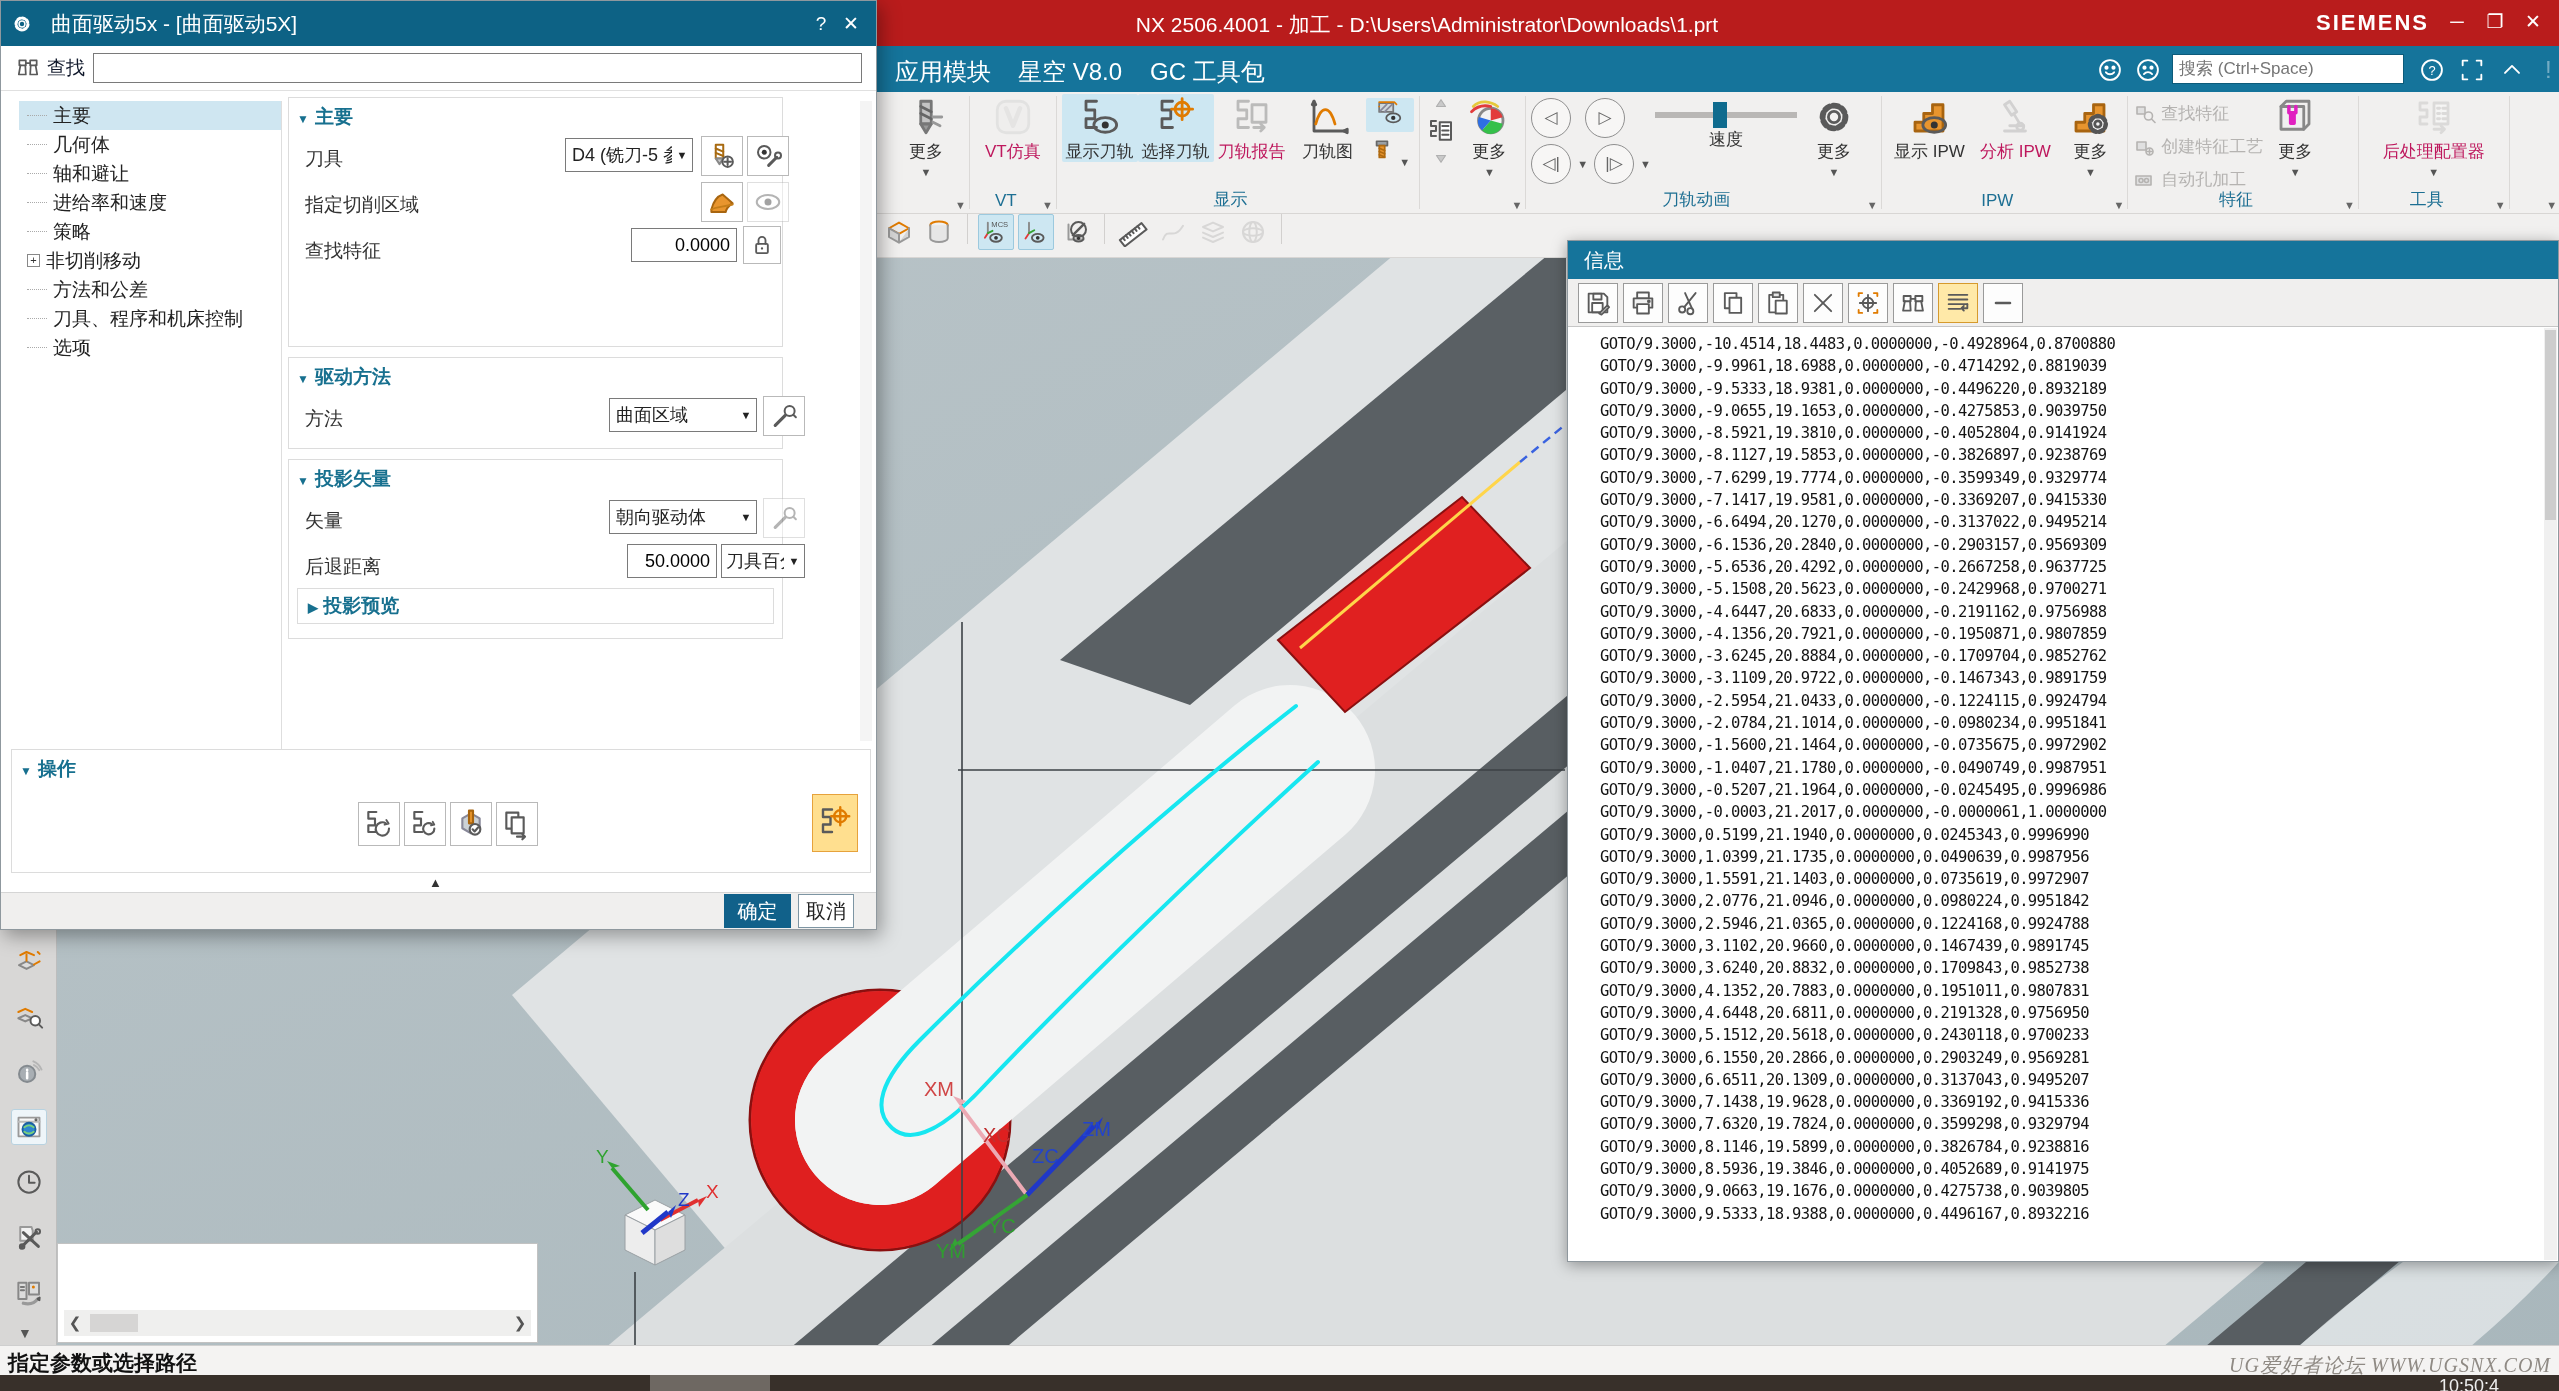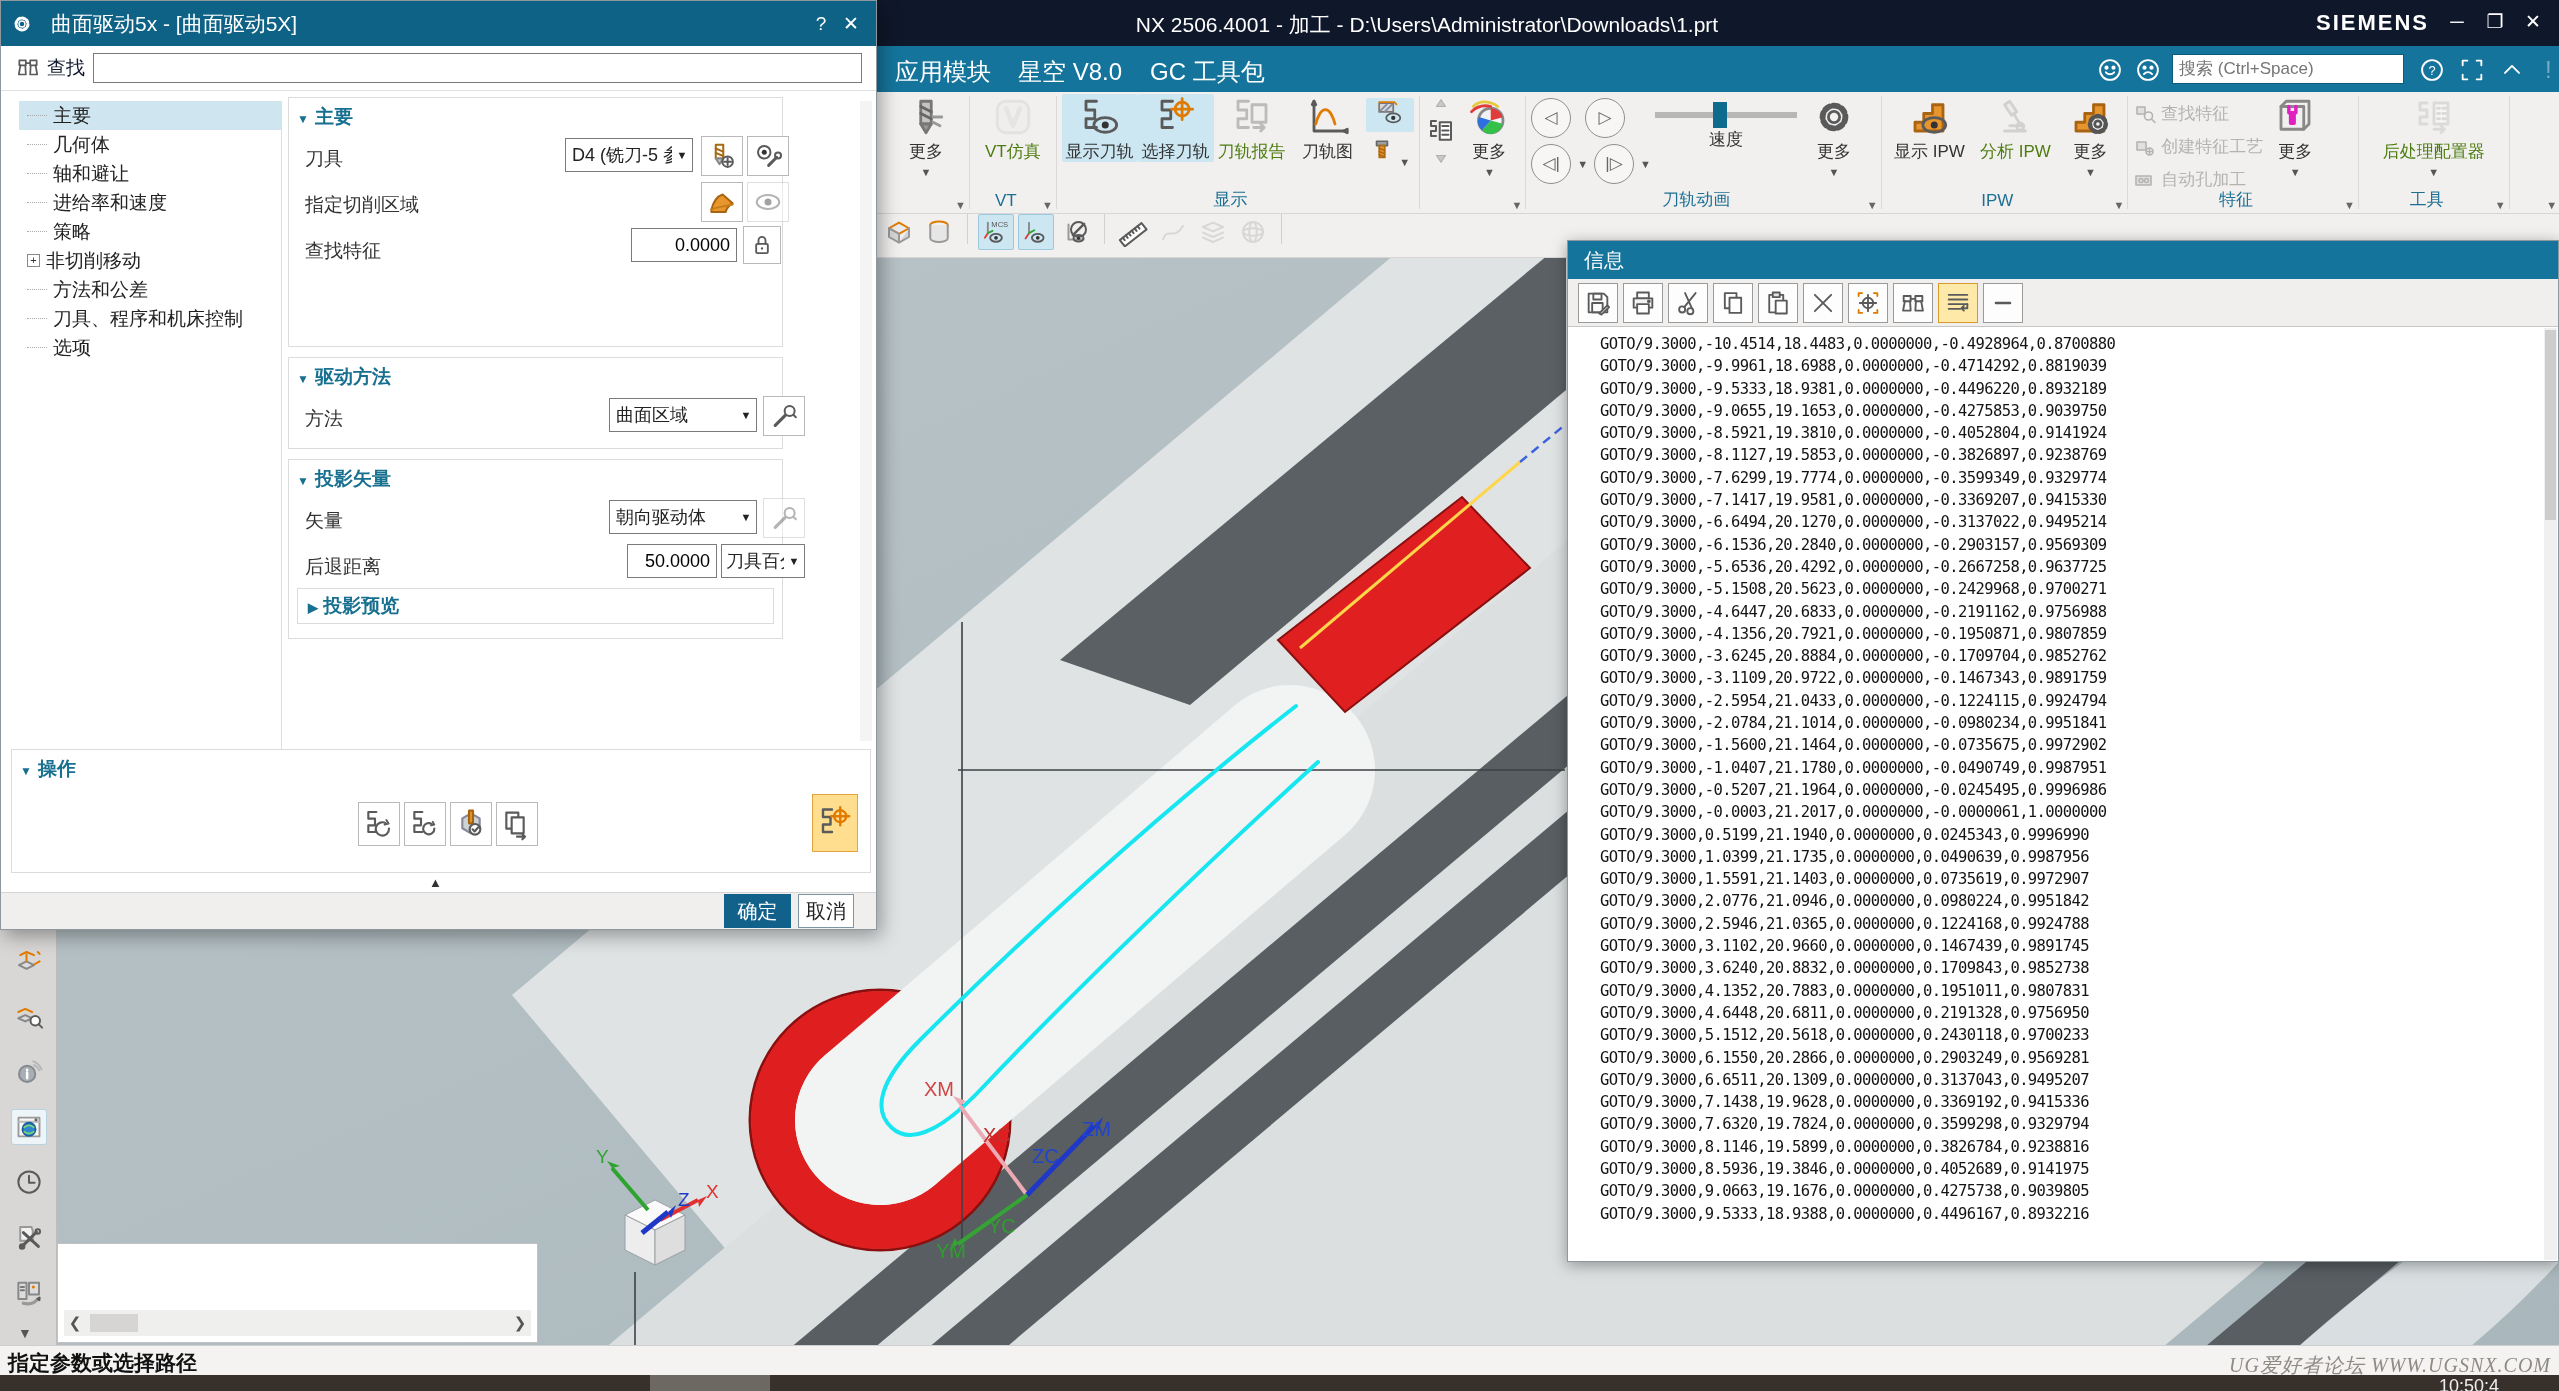--- a/index.html
+++ b/index.html
@@ -2,21 +2,21 @@
 <html><head>
 <meta charset="utf-8">
 <style>
   * { margin:0; padding:0; box-sizing:border-box; }
   html,body { width:2559px; height:1391px; overflow:hidden; background:#b3bfc4;
     font-family:"Liberation Sans", sans-serif; }
   .abs { position:absolute; }
   #stage { position:relative; width:2559px; height:1391px; }
 
   
-  #titlebar { left:0; top:0; width:2559px; height:46px; background:#0f172a; z-index:30; }
+  #titlebar { left:0; top:0; width:2559px; height:46px; background:#b91c1c; z-index:30; }
   #wintitle { position:absolute; left:877px; top:11px; width:1100px; text-align:center;
     color:#fff; font-size:21px; }
   #brand { position:absolute; right:130px; top:10px; color:#fff; font-weight:bold;
     font-size:22px; letter-spacing:2px; }
   .winctl { position:absolute; top:8px; width:28px; height:28px; color:#fff; font-size:19px;
     text-align:center; line-height:28px; }
   #menubar { left:0; top:46px; width:2559px; height:46px; background:#15749b; z-index:30; }
   .tab { position:absolute; top:10px; color:#fff; font-size:24px; }
   #searchbox { position:absolute; left:2172px; top:8px; width:232px; height:30px;
     background:#fff; border:1px solid #0d5b7a; display:flex; align-items:center; padding:0 6px; }
@@ -29,21 +29,21 @@
     border-bottom:1px solid #d8d6d4; z-index:25; display:flex; padding-left:884px; }
   .rgroup { position:relative; display:flex; align-items:flex-start; padding:2px 4px 20px 4px; }
   .gname { position:absolute; bottom:2px; left:0; right:14px; text-align:center;
     color:#1d6f93; font-size:17px; }
   .gdd { position:absolute; bottom:2px; right:2px; color:#666; font-size:11px; }
   .rsep { width:1px; background:#dbd9d7; margin:4px 1px; }
   .rbtn { width:76px; text-align:center; padding-top:2px; border-radius:2px; }
   .rbtn .i40 { display:inline-block; width:42px; height:42px; }
   .rlbl { display:block; font-size:17px; color:#333; line-height:20px; }
   .rbtn.active { background:#cde7f2; }
-  .rbtn.disabled .rlbl { color:#4d7c0f; }
+  .rbtn.disabled .rlbl { color:#be185d; }
   .rbtn.disabled svg { opacity:.35; }
   .car { font-size:11px; color:#555; }
   .smallcol { display:flex; flex-direction:column; gap:2px; padding-top:4px; }
   .smallrow { display:flex; align-items:center; gap:4px; height:31px; }
   .smallrow .i22 { width:24px; height:24px; display:inline-block; }
   .smallrow span.lbl { font-size:17px; color:#b5b3b1; }
   .round { width:40px; height:40px; border:1px solid #8f8f8f; border-radius:50%;
     color:#666; font-size:17px; text-align:center; line-height:38px; background:#f7f6f5; }
   .i16 { width:18px; height:18px; display:inline-block; }
 

